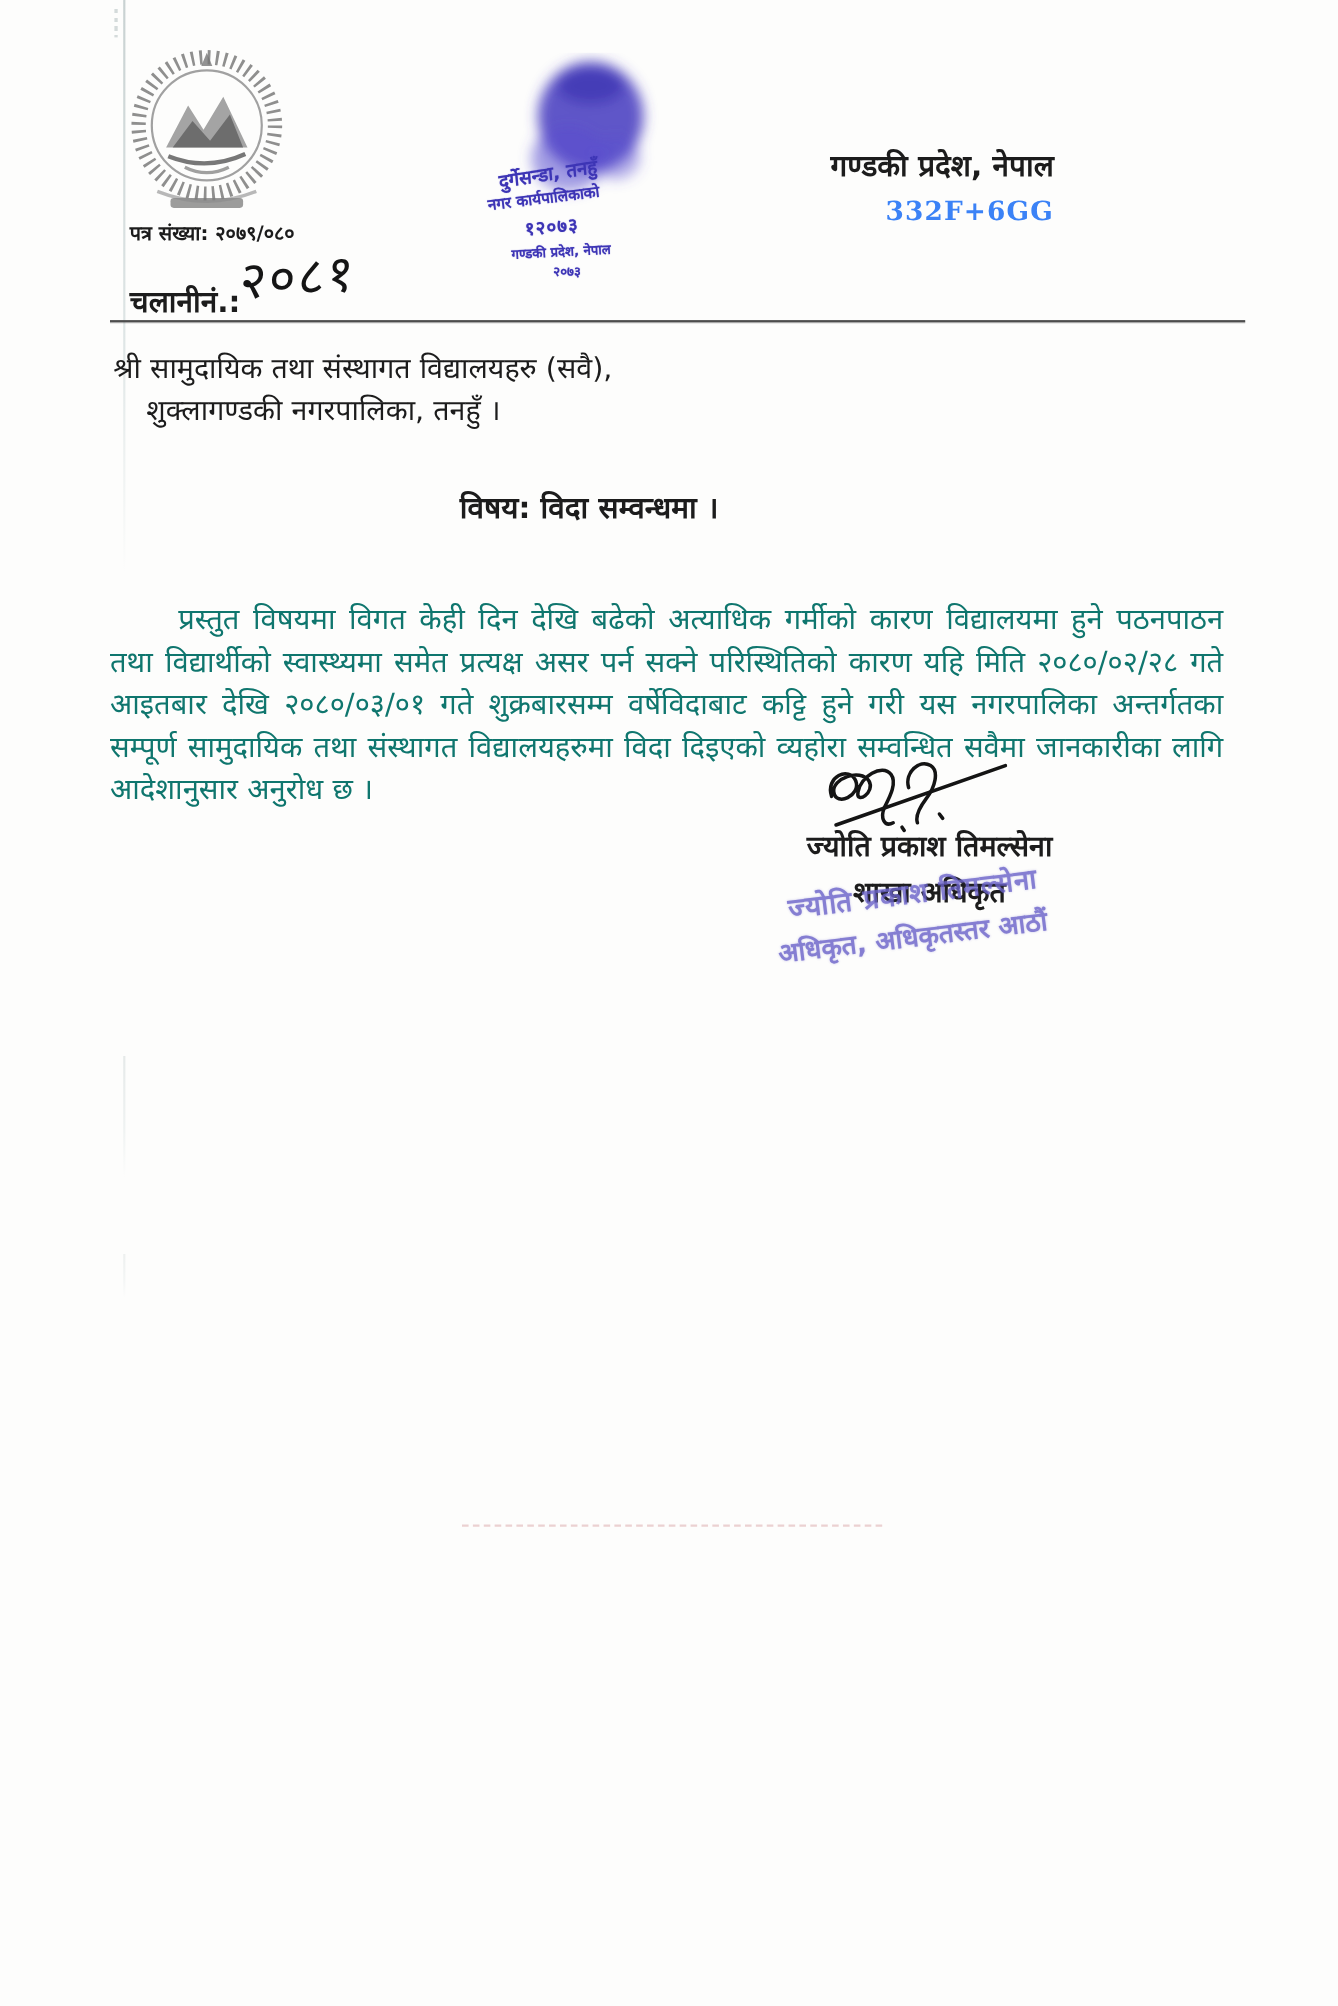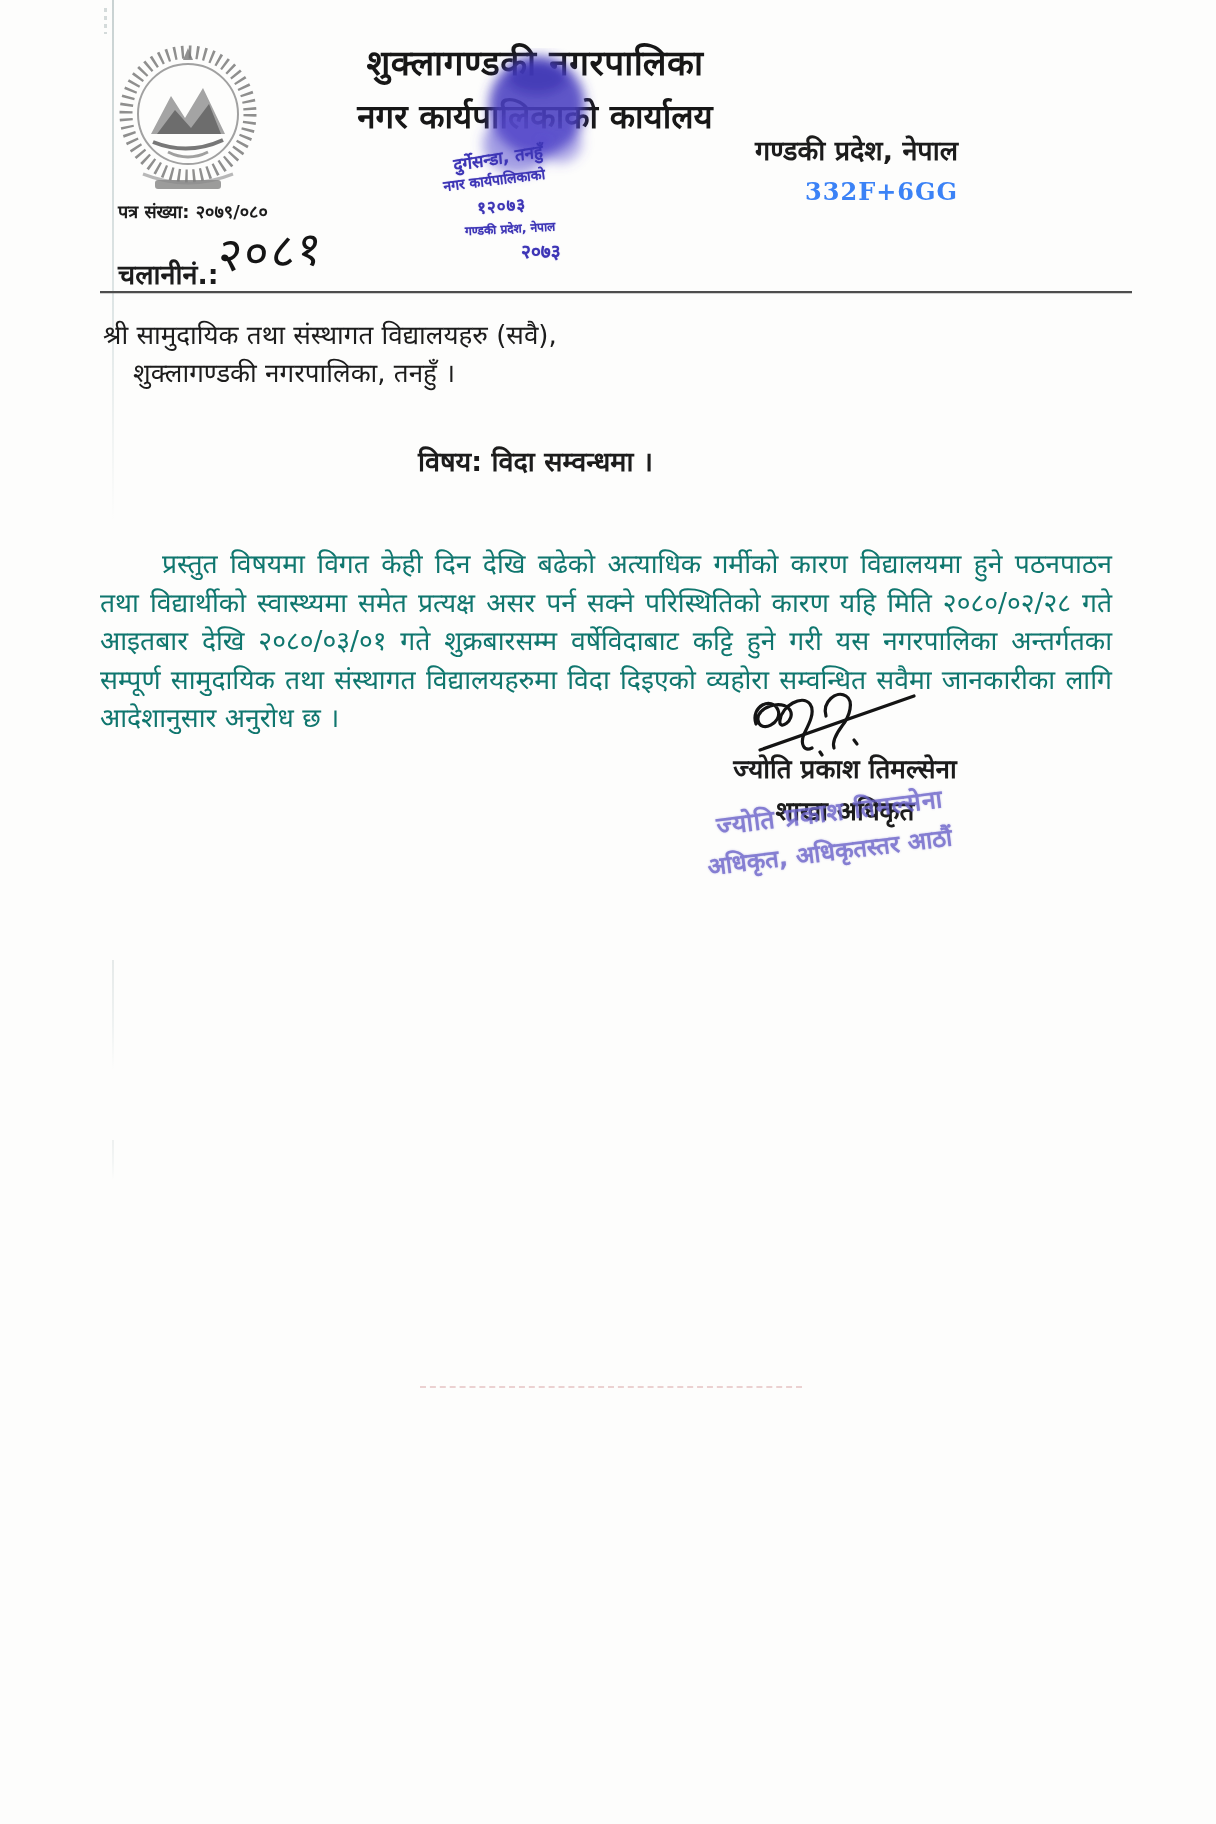--- a/index.html
+++ b/index.html
@@ -25,21 +25,21 @@
   .head-office{font-size:33px;font-weight:bold;margin-top:8px;color:#171717;}
 
   .head-stamp{position:absolute;left:425px;top:48px;width:220px;height:210px;pointer-events:none;}
   .head-stamp svg{position:absolute;left:0;top:0;}
   .hs-text{position:absolute;color:#3d35b5;white-space:nowrap;font-weight:bold;
     text-shadow:0 0 1px rgba(80,70,200,.55);}
   .hs-t1{left:28px;top:98px;font-size:17px;transform:rotate(-9deg) skewX(-4deg);}
   .hs-t2{left:18px;top:122px;font-size:14px;transform:rotate(-7deg);}
   .hs-t3{left:52px;top:146px;font-size:17px;transform:rotate(-5deg);letter-spacing:1px;}
   .hs-t4{left:40px;top:172px;font-size:12px;transform:rotate(-3deg);}
-  .hs-t5{left:96px;top:190px;font-size:19px;}
+  .hs-t5{left:78px;top:190px;font-size:12px;}
 
   .head-right{position:absolute;left:640px;top:131px;width:318px;text-align:right;}
   .province{font-size:27px;font-weight:bold;}
   .pluscode{font-family:"DejaVu Serif","Liberation Serif",serif;
     font-size:24px;font-weight:bold;color:#3b82f6;margin-top:9px;letter-spacing:1px;}
 
   .letter-no{position:absolute;left:118px;top:199px;font-size:18px;font-weight:bold;}
   .chalani{position:absolute;left:118px;top:243px;font-size:27px;font-weight:bold;margin-top:12px;}
   .chalani-hand{position:absolute;left:218px;top:218px;font-size:47px;font-weight:500;
     transform:rotate(-4deg) skewX(-6deg);color:#151515;letter-spacing:2px;}
@@ -93,24 +93,20 @@
       <path d="M38,100 L58,62 L72,84 L90,54 L112,100 Z" fill="#8d8d8d" opacity="0.8"></path>
       <path d="M44,100 L62,76 L78,94 L96,70 L108,100 Z" fill="#5f5f5f" opacity="0.8"></path>
       <path d="M40,108 Q75,122 110,106" stroke="#555" stroke-width="4" fill="none" opacity="0.8"></path>
       <path d="M55,118 Q75,128 95,118" stroke="#777" stroke-width="3" fill="none" opacity="0.7"></path>
       <path d="M70,26 l5,-12 l5,12 Z" fill="#777" opacity="0.8"></path>
       <rect x="42" y="146" width="66" height="9" rx="3" fill="#7b7b7b" opacity="0.75"></rect>
       <path d="M30,140 Q75,158 120,140" stroke="#8a8a8a" stroke-width="3" fill="none" opacity="0.6"></path>
     </svg>
   </div>
 
-  <div class="head-center">
-    <div class="head-muni">शुक्लागण्डकी नगरपालिका</div>
-    <div class="head-office">नगर कार्यपालिकाको कार्यालय</div>
-  </div>
 
   <div class="head-stamp">
     <svg width="220" height="210" viewBox="0 0 220 210">
       <defs>
         <filter id="blur1" x="-40%" y="-40%" width="180%" height="180%">
           <feGaussianBlur stdDeviation="6"></feGaussianBlur>
         </filter>
       </defs>
       <g filter="url(#blur1)">
         <ellipse cx="112" cy="58" rx="48" ry="50" fill="#4a3fc0" opacity="0.88"></ellipse>

